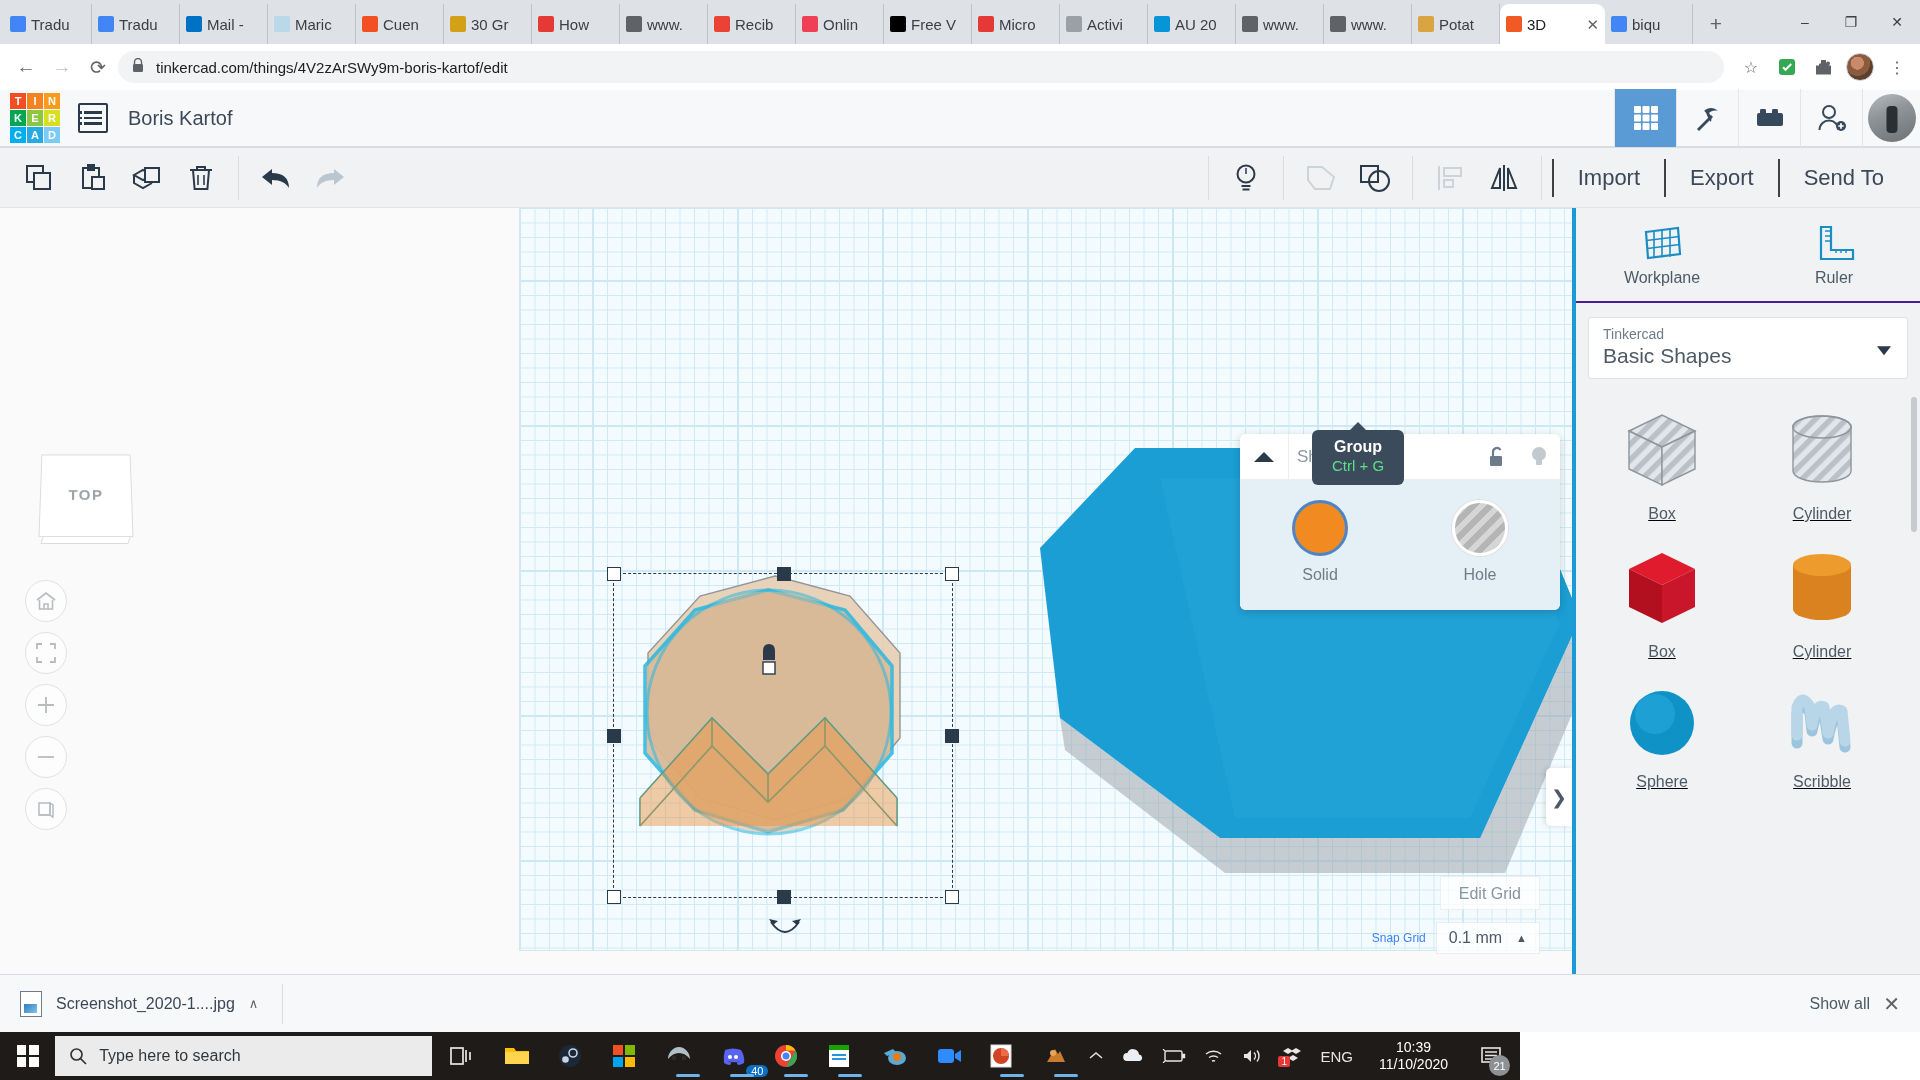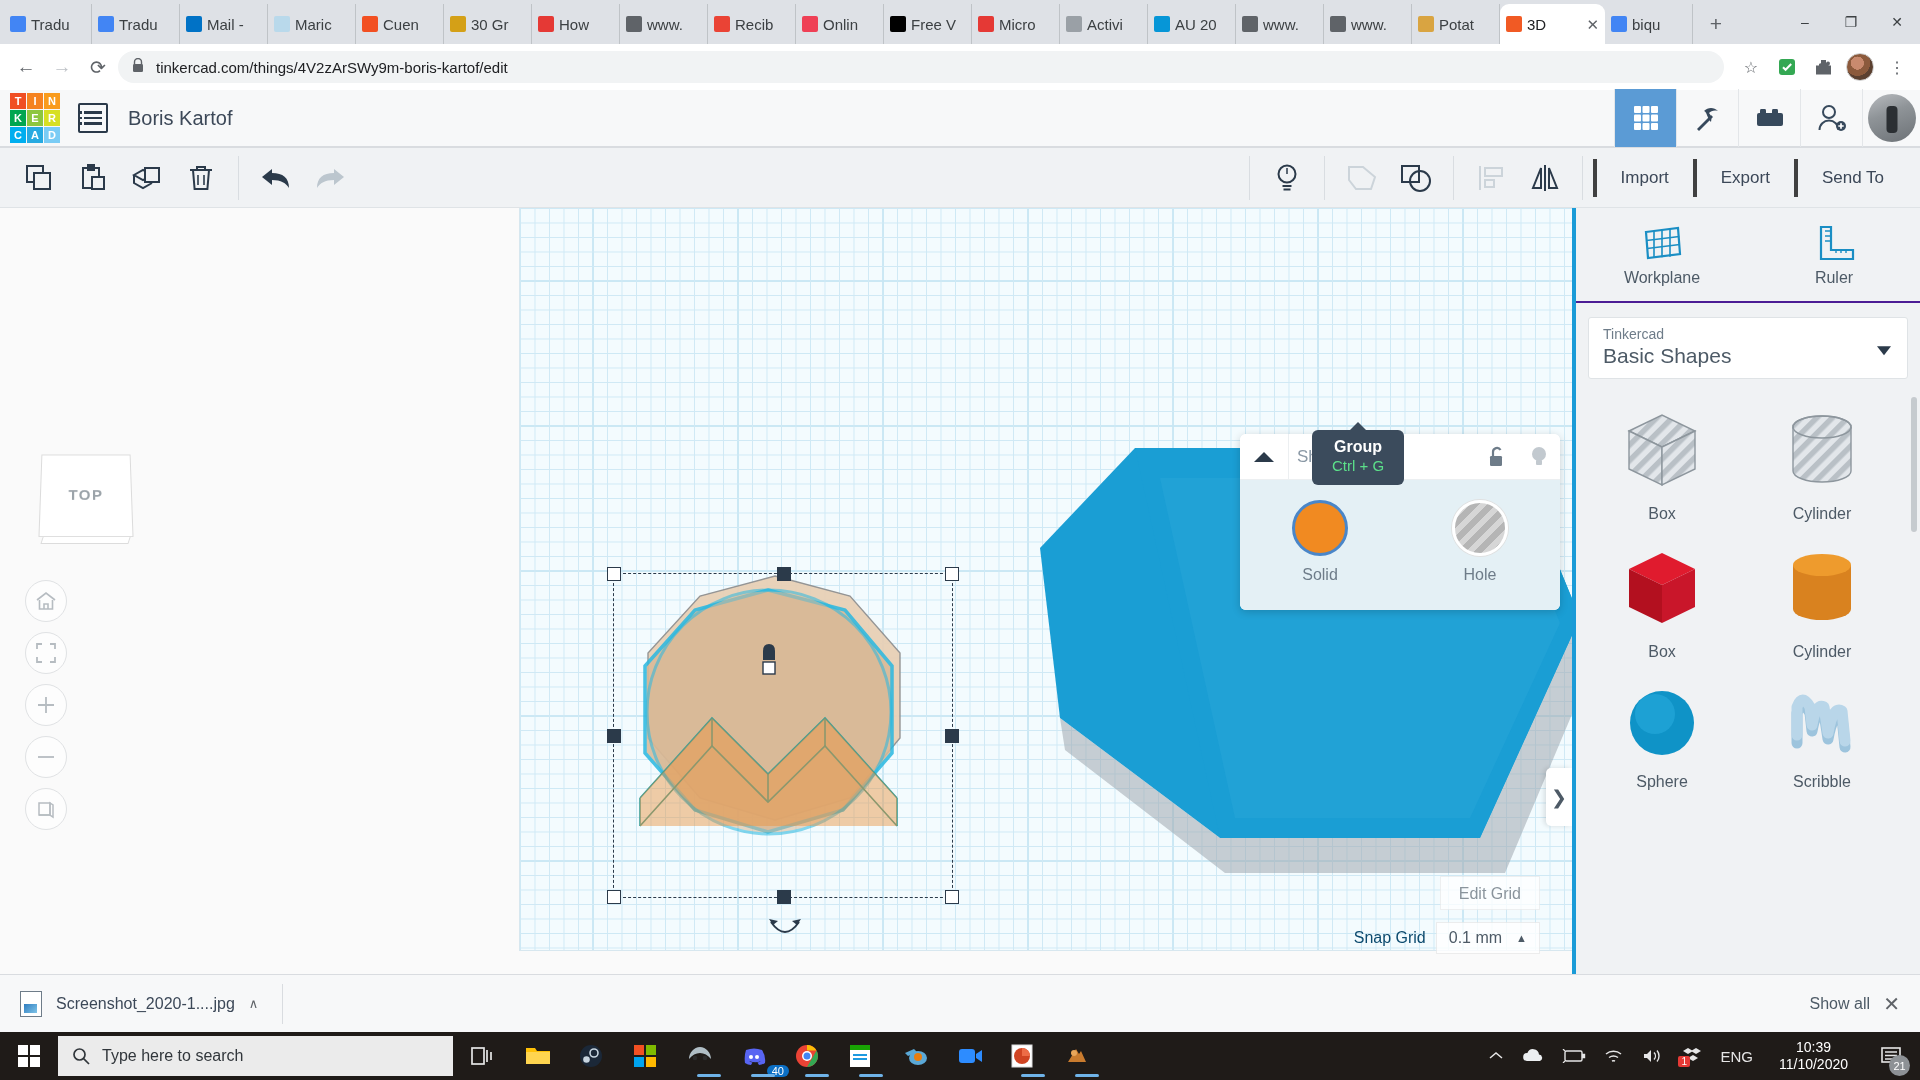--- a/index.html
+++ b/index.html
@@ -85,22 +85,22 @@
   .tc-avatar .av:after { content:''; position:absolute; left:50%; top:24%;
     transform:translateX(-50%); width:11px; height:27px; border-radius:4px;
     background:#2b2f33; }
 
   .tc-toolbar { height:60px; background:#f0f2f4; border-bottom:1px solid #dfe3e6;
                 display:flex; align-items:center; padding:0 12px; }
   .tb { width:54px; height:48px; display:flex; align-items:center; justify-content:center; color:#2b3a4a; }
   .tb.dim { color:#b9c2ca; }
   .tb-sep { width:1px; height:44px; background:#d9dde1; margin:0 10px; }
   .tb-right { margin-left:auto; display:flex; align-items:center; }
-  .tb-btn { height:38px; padding:0 24px; font-size:17px; color:#3c4858; display:flex;
-            align-items:center; justify-content:center; border-left:4px solid #404040; }
+  .tb-btn { height:38px; padding:0 24px; font-size:22px; color:#3c4858; display:flex;
+            align-items:center; justify-content:center; border-left:2px solid #404040; }
 
   
   .tc-body { position:relative; height:782px; display:flex; }
   .canvas-wrap { position:relative; width:1572px; height:782px; background:#fafafa; overflow:hidden; }
 
   .grid-plane {
     position:absolute; left:520px; top:0px; width:1052px; height:742px;
     background-color:#f3fbfe;
     background-image:
       linear-gradient(to right, #cfe9f5 1px, transparent 1px),
@@ -157,21 +157,21 @@
   .sp-solid { background:#f18a21; border:3px solid #4a86c8; }
   .sp-hole { border:3px solid #fff; background:
      repeating-linear-gradient(135deg,#b5b5b5 0 6px,#d6d6d6 6px 12px);
      box-shadow:0 0 0 1px #e0e0e0; }
   .sp-lbl { font-size:16px; color:#6e7c89; }
 
   .gridctl { position:absolute; right:32px; bottom:36px; text-align:right; }
   .editgrid { display:inline-block; height:34px; line-height:34px; padding:0 18px; font-size:16px;
               color:#8a949c; background:rgba(255,255,255,.75); border:1px solid rgba(0,0,0,.06);text-align:center; }
   .snaprow { margin-top:12px; display:flex; align-items:center; justify-content:flex-end; gap:10px; }
-  .snaplbl { font-size:16px; color:#0c4a6e; }
+  .snaplbl { font-size:12px; color:#3b82f6; }
   .snapbox { height:32px; line-height:32px; padding:0 12px; font-size:16px; color:#4d5a66;
              background:rgba(255,255,255,.8); border:1px solid rgba(0,0,0,.07); display:flex;
              align-items:center; gap:14px; }
 
   .panel-toggle { position:absolute; right:0px; top:560px; width:26px; height:58px;
     background:#fff; border-radius:5px 0 0 5px; box-shadow:-2px 0 5px rgba(0,0,0,.12);
     display:flex; align-items:center; justify-content:center; color:#4d5a66; font-size:19px; }
 
   
   .sidebar { width:348px; height:782px; background:#f0f2f4; border-left:4px solid #1a9bd7;
@@ -180,41 +180,41 @@
   .sb-tool { flex:1; display:flex; flex-direction:column; align-items:center; justify-content:center; gap:6px; }
   .sb-tool span { font-size:16px; color:#4d5a66; }
   .sb-select { margin:14px 12px 8px; background:#fff; border:1px solid #dfe3e6; border-radius:3px;
                padding:8px 14px 10px; position:relative; }
   .sb-select .sm { font-size:14px; color:#6e7c89; }
   .sb-select .lg { font-size:21px; color:#4d5a66; margin-top:2px; }
   .sb-select .caret { position:absolute; right:16px; top:50%; transform:translateY(-20%);
                       border-left:7px solid transparent; border-right:7px solid transparent;
                       border-top:9px solid #2b3a4a; }
   .sb-grid { flex:1; overflow:hidden; padding:12px 6px 0; position:relative; }
-  .sb-row { display:flex; }
+  .sb-row { display:flex;text-decoration:underline; }
   .sb-cell { width:160px; text-align:center; padding:8px 0 14px; }
   .sb-cell .lbl { font-size:16px; color:#4d5a66; margin-top:6px; }
   .sb-scroll { position:absolute; right:3px; top:10px; width:6px; height:135px;
                background:#c6cbcf; border-radius:3px; }
 
   
   .dlbar { position:absolute; bottom:48px; left:0; width:1920px; height:58px;
            background:#f7f8f9; border-top:1px solid #d9dce0; display:flex; align-items:center; padding:0 20px; }
   .dlitem { display:flex; align-items:center; gap:14px; padding-right:24px;
             border-right:1px solid #d9dce0; height:40px; }
   .dlfile { width:22px; height:26px; background:#fff; border:1.5px solid #6e7c89; position:relative; }
   .dlfile:after { content:''; position:absolute; left:3px; bottom:3px; width:13px; height:9px;
                   background:linear-gradient(135deg,#2f7dc0,#7fc4e8); }
   .dlname { font-size:16px; color:#3c4858; }
   .dlcaret { color:#5f6368; font-size:13px; }
   .showall { margin-left:auto; font-size:16px; color:#4d5a66; padding-right:30px; }
   .dlclose { position:absolute; right:20px; color:#5f6368; font-size:20px; }
 
   
-  .taskbar { position:absolute; bottom:0; left:0; width:1920px; height:48px;
+  .taskbar { position:absolute; bottom:0; left:0; width:1520px; height:48px;
              background:#1f1b18; display:flex; align-items:center; }
   .winbtn { width:58px; height:48px; display:flex; align-items:center; justify-content:center; }
   .winlogo { width:22px; height:22px; display:grid; grid-template-columns:1fr 1fr;
              grid-template-rows:1fr 1fr; gap:2.5px; }
   .winlogo i { background:#fff; display:block; }
   .searchbox { width:395px; height:40px; background:#ebebeb; display:flex; align-items:center;
                gap:12px; padding:0 14px; }
   .searchbox .stxt { font-size:16px; color:#31363b; }
   .tbicons { display:flex; align-items:center; margin-left:18px; gap:10px; }
   .tbapp { width:44px; height:44px; display:flex; align-items:center; justify-content:flex-start;

